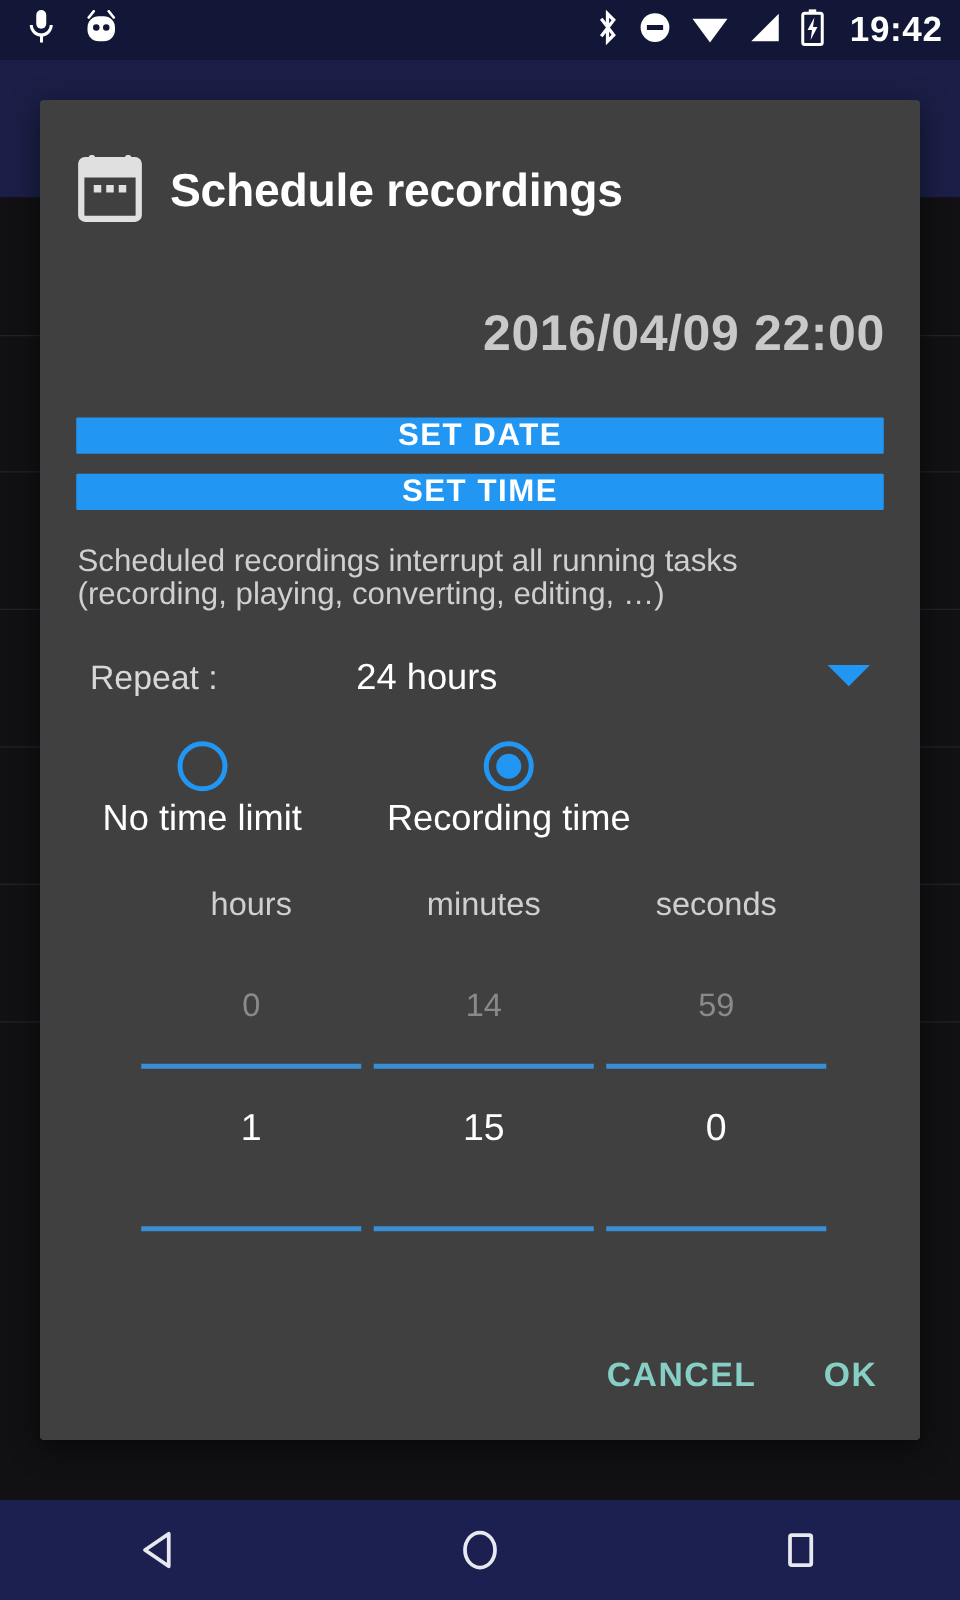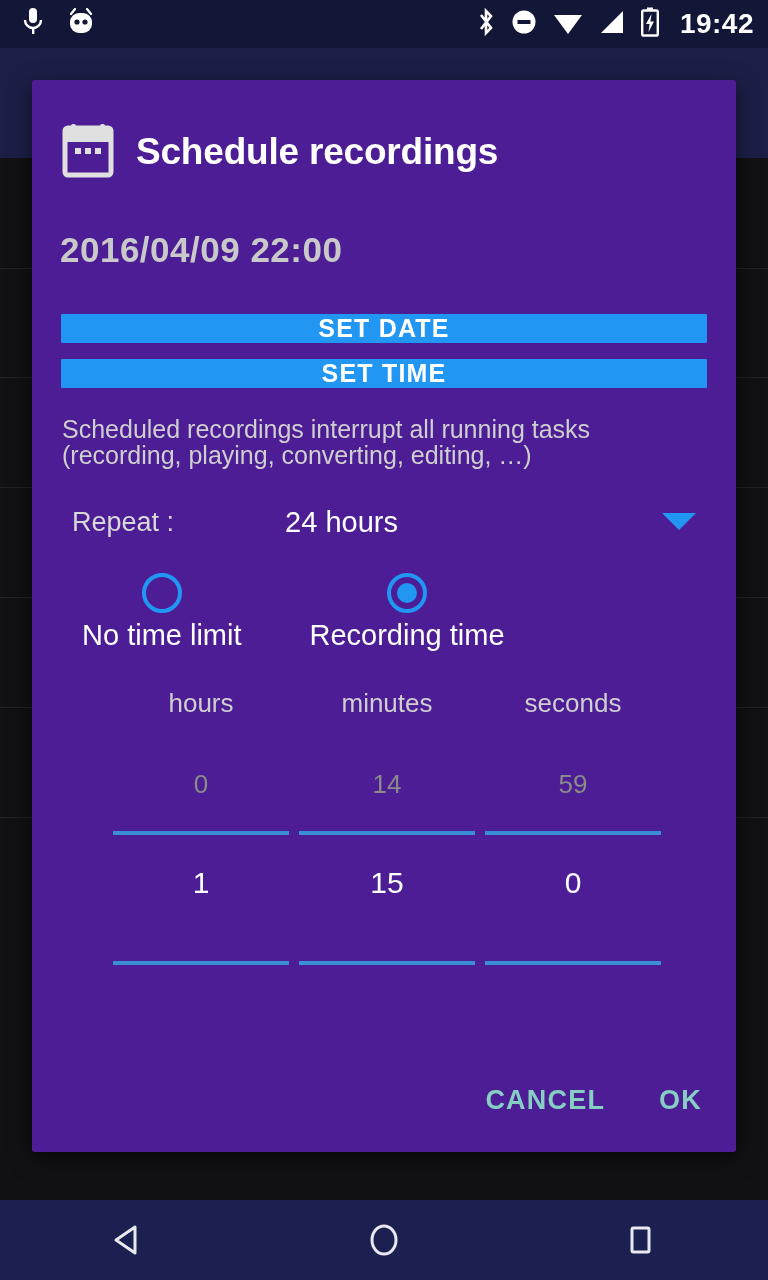--- a/index.html
+++ b/index.html
@@ -65,46 +65,46 @@
     border-bottom: 1px solid #222228;
   }
 
   
   #dialog {
     position: absolute;
     left: 32px;
     top: 80px;
     width: 704px;
     height: 1072px;
-    background: #4c1d95;
+    background: #404040;
     border-radius: 3px;
     box-shadow: 0 6px 22px rgba(0,0,0,0.55);
     padding: 0 28px;
   }
 
   #dialog-header {
     display: flex;
     align-items: center;
     gap: 22px;
     padding-top: 42px;
     padding-left: 2px;
   }
   #dialog-title {
     color: #ffffff;
     font-size: 37px;
     font-weight: bold;
     letter-spacing: -0.2px;
   }
 
   #datetime-value {
-    text-align: left;
+    text-align: right;
     color: #c9c9c9;
-    font-size: 35px;
+    font-size: 40px;
     font-weight: bold;
-    margin-top: 48px;
+    margin-top: 62px;
     letter-spacing: 0.5px;
   }
 
   #set-buttons {
     display: flex;
     gap: 16px;
     margin-top: 44px;
     padding: 0 1px;
     flex-direction: column;
   }

